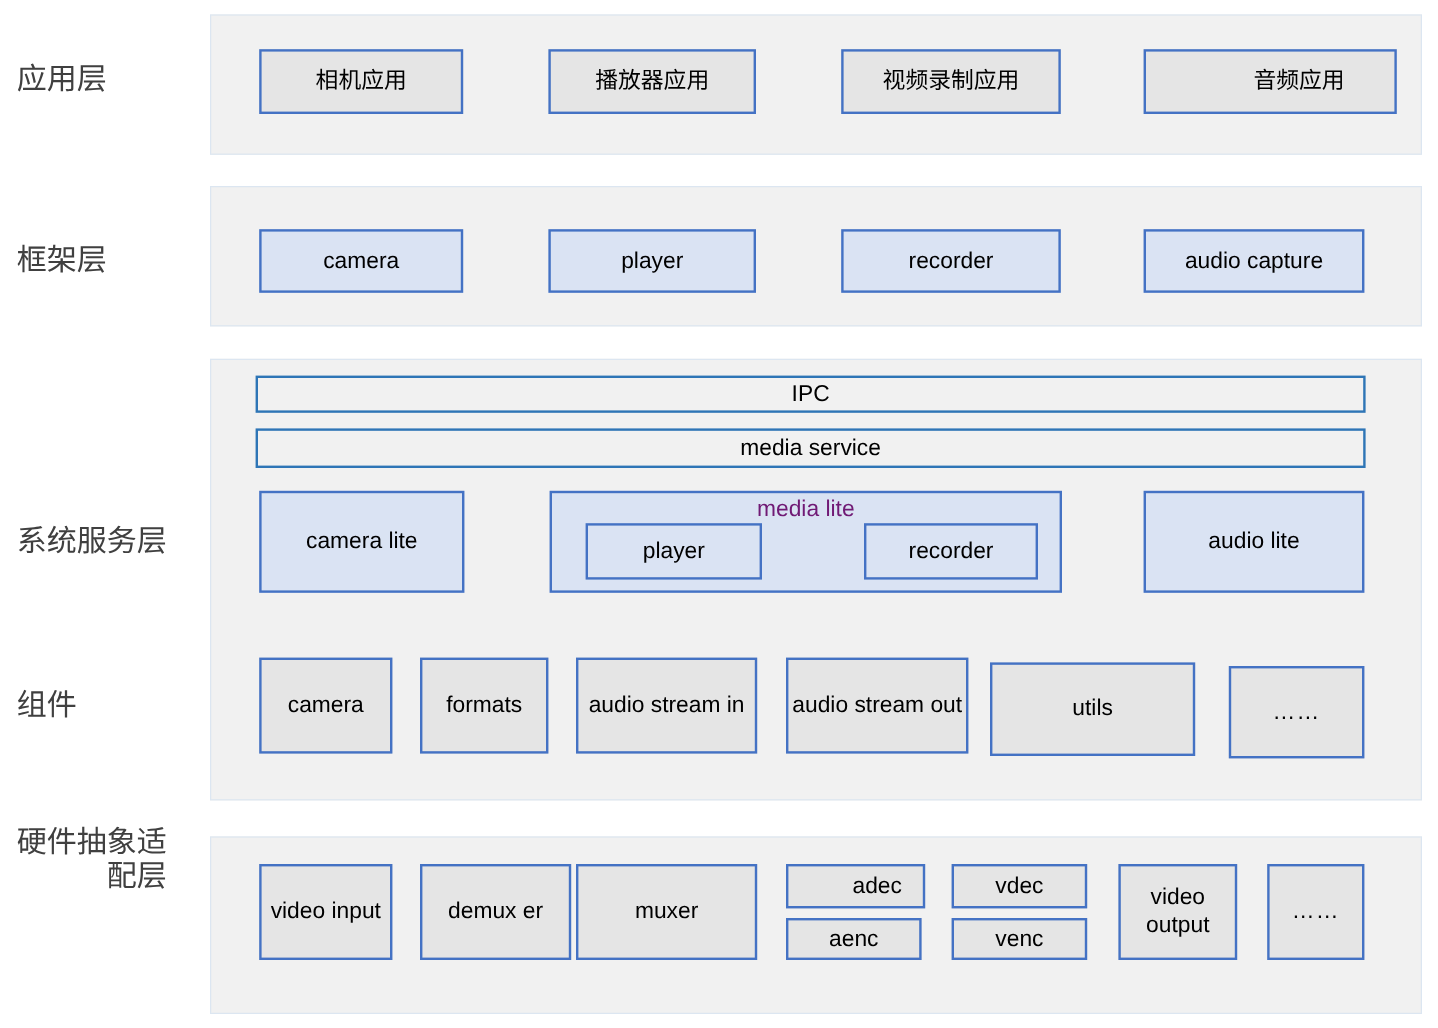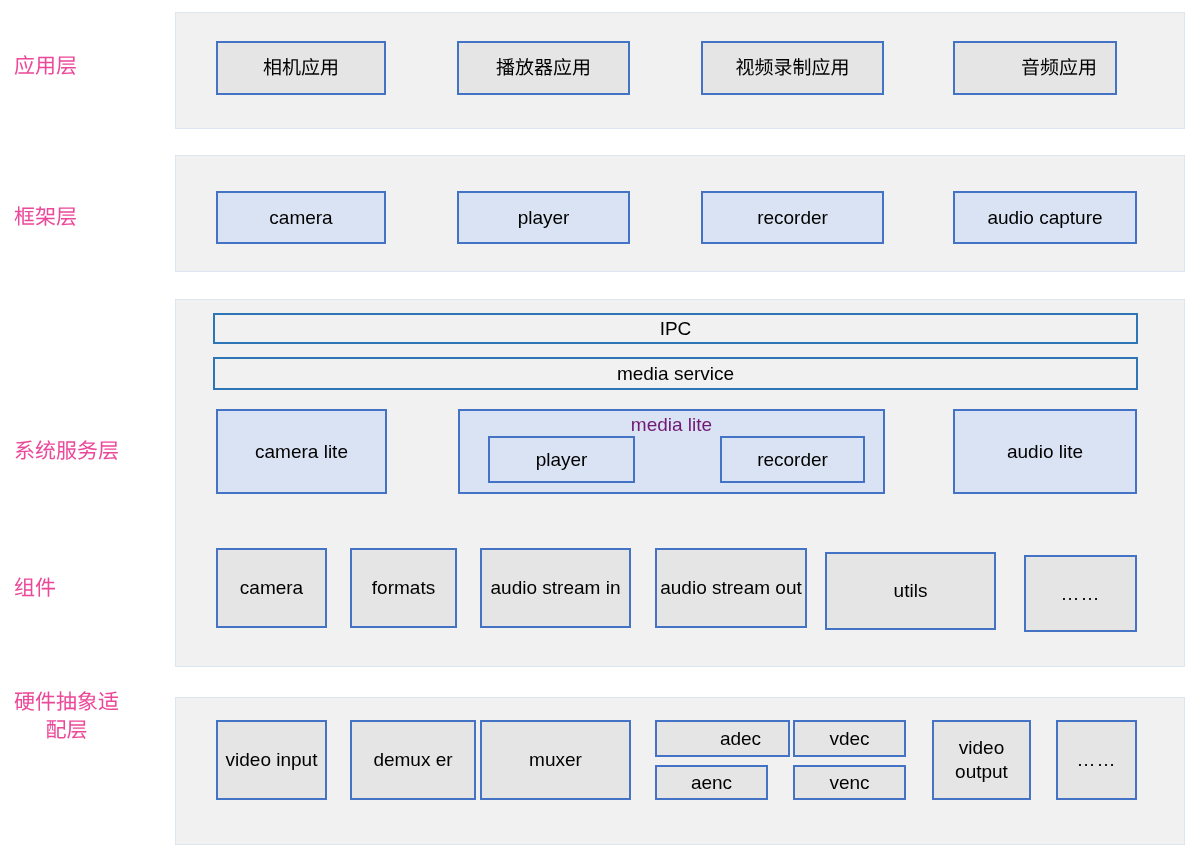--- a/index.html
+++ b/index.html
@@ -16,25 +16,25 @@
     position: relative;
     width: 1198px;
     height: 857px;
     background: #ffffff;
     overflow: hidden;
   }
 
   
   .layer-label {
     position: absolute;
-    font-size: 21px;
+    font-size: 25px;
     line-height: 28px;
-    color: #ec4899;
+    color: #404040;
     white-space: pre-line;
-    text-align: center;
+    text-align: right;
   }
 
   
   .band {
     position: absolute;
     background: #f1f1f1;
     border: 1px solid #dce6f1;
     box-sizing: border-box;
   }
 
@@ -83,21 +83,21 @@
 
 <div id="stage">
 
   <div class="layer-label" style="left:14px; top:52px;">应用层</div>
 
   <div class="band" style="left:175px; top:12px; width:1010px; height:117px;"></div>
 
   <div class="box plain" style="left:216px; top:41px; width:170px; height:54px;">相机应用</div>
   <div class="box plain" style="left:457px; top:41px; width:173px; height:54px;">播放器应用</div>
   <div class="box plain" style="left:701px; top:41px; width:183px; height:54px;">视频录制应用</div>
-  <div class="box plain" style="left:953px; top:41px; width:164px; height:54px;padding-left:48px;">音频应用</div>
+  <div class="box plain" style="left:953px; top:41px; width:211px; height:54px;padding-left:48px;">音频应用</div>
 
   <div class="layer-label" style="left:14px; top:203px;">框架层</div>
 
   <div class="band" style="left:175px; top:155px; width:1010px; height:117px;"></div>
 
   <div class="box filled" style="left:216px; top:191px; width:170px; height:53px;">camera</div>
   <div class="box filled" style="left:457px; top:191px; width:173px; height:53px;">player</div>
   <div class="box filled" style="left:701px; top:191px; width:183px; height:53px;">recorder</div>
   <div class="box filled" style="left:953px; top:191px; width:184px; height:53px;">audio capture</div>
 
@@ -133,21 +133,21 @@
 配层</div>
 
   <div class="band" style="left:175px; top:697px; width:1010px; height:148px;"></div>
 
   <div class="box plain" style="left:216px; top:720px; width:111px; height:80px;">video
 input</div>
   <div class="box plain" style="left:350px; top:720px; width:126px; height:80px;">demux
 er</div>
   <div class="box plain" style="left:480px; top:720px; width:151px; height:80px;">muxer</div>
 
-  <div class="box plain" style="left:655px; top:720px; width:135px; height:37px;padding-left:36px;">adec</div>
+  <div class="box plain" style="left:655px; top:720px; width:116px; height:37px;padding-left:36px;">adec</div>
   <div class="box plain" style="left:655px; top:765px; width:113px; height:35px;">aenc</div>
 
   <div class="box plain" style="left:793px; top:720px; width:113px; height:37px;">vdec</div>
   <div class="box plain" style="left:793px; top:765px; width:113px; height:35px;">venc</div>
 
   <div class="box plain" style="left:932px; top:720px; width:99px; height:80px;">video
 output</div>
   <div class="box plain dots" style="left:1056px; top:720px; width:81px; height:80px;">……</div>
 
 </div>

